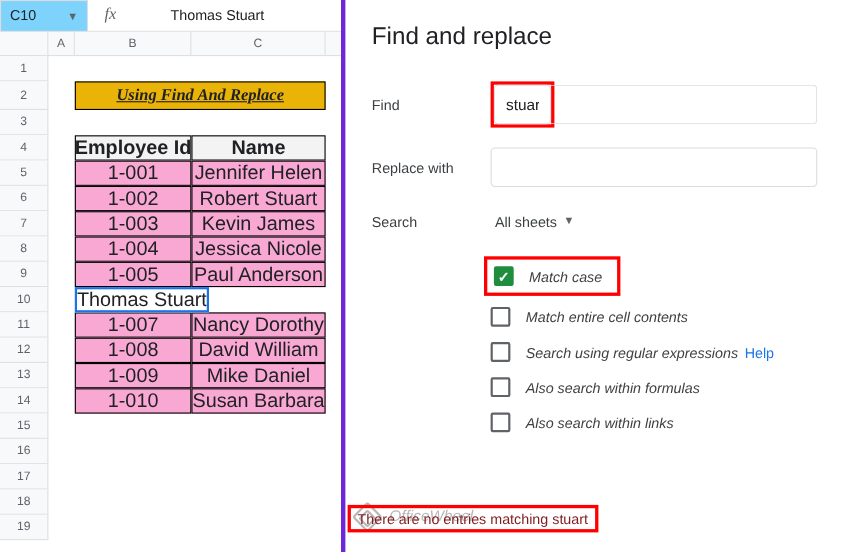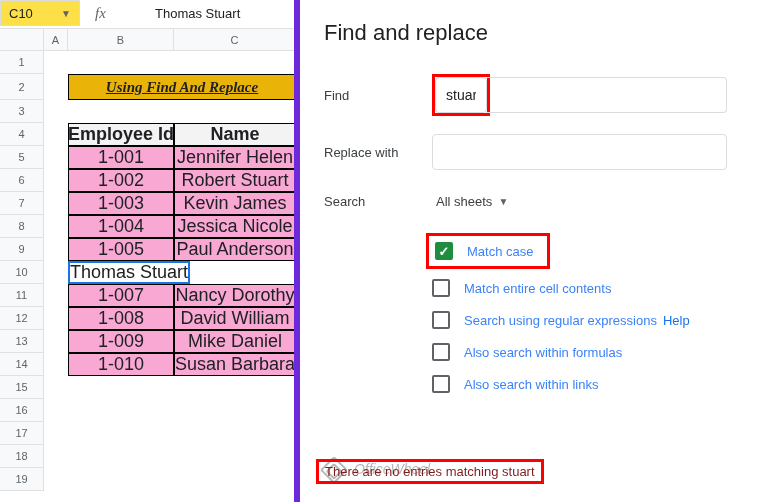--- a/index.html
+++ b/index.html
@@ -1,18 +1,18 @@
 <!DOCTYPE html>
 <html><head>
 <meta charset="utf-8">
 <style>
 * { box-sizing: border-box; margin: 0; padding: 0; }
 body { font-family: Arial, sans-serif; font-size: 13px; color: #202124; width: 767px; height: 502px; overflow: hidden; background: #fff; position: relative; }
 
-.name-box { position: absolute; top: 0; left: 0; width: 80px; height: 26px; border: 1px solid #dadce0; background: #fde047; padding: 4px 8px; font-size: 13px; display: flex; align-items: center; }
+.name-box { position: absolute; top: 0; left: 0; width: 80px; height: 26px; border: 1px solid #dadce0; background: #7dd3fc; padding: 20px 8px; font-size: 13px; display: flex; align-items: flex-end; }
 .name-box-arrow { color: #5f6368; font-size: 10px; margin-left: auto; }
 .fx-label { position: absolute; top: 0; left: 95px; height: 26px; display: flex; align-items: center; color: #5f6368; font-style: italic; font-family: Georgia, serif; font-size: 15px; }
 .fx-value { position: absolute; top: 0; left: 155px; height: 26px; display: flex; align-items: center; font-size: 13px; }
 
 .sheet { position: absolute; top: 28px; left: 0; width: 310px; height: 474px; border-top: 1px solid #e0e0e0; }
 .col-headers { display: flex; height: 22px; background: #f8f9fa; border-bottom: 1px solid #e0e0e0; }
 .row-hdr-corner { width: 44px; border-right: 1px solid #e0e0e0; }
 .col-hdr { border-right: 1px solid #e0e0e0; display: flex; align-items: center; justify-content: center; color: #5f6368; font-size: 11px; }
 .col-a { width: 24px; }
 .col-b { width: 106px; }
@@ -25,36 +25,36 @@
 .cell-c { width: 122px; }
 
 .title-row { height: 26px; }
 .title-cell { background: #eab308; border: 1px solid #000; font-weight: bold; font-style: italic; font-size: 15px; text-decoration: underline; font-family: Georgia, serif; }
 .title-span { width: 228px; }
 
 .thead-cell { background: #f3f3f3; border: 1px solid #000; font-weight: bold; }
 .data-cell { border: 1px solid #000; background: #f9a8d4; }
 .selected-cell { border: 2px solid #1a73e8; background: #fff; position: relative; z-index: 2; }
 
-.dialog { position: absolute; top: 0; left: 294px; width: 457px; height: 502px; background: #fff; padding: 20px 24px 10px 24px; border-left: 6px solid #6d28d9; }
+.dialog { position: absolute; top: 0; left: 310px; width: 457px; height: 502px; background: #fff; padding: 20px 24px 10px 24px; border-left: 4px solid #6d28d9; }
 .dialog-title { font-size: 22px; color: #202124; margin-bottom: 28px; font-weight: 400; }
 .form-row { display: flex; align-items: center; margin-bottom: 18px; }
 .form-label { width: 108px; color: #3c4043; font-size: 13px; }
 .text-input { flex: 1; height: 36px; border: 1px solid #dadce0; border-radius: 4px; padding: 0 10px; font-size: 14px; color: #202124; }
 .find-box { border: 3px solid #ff0000; display: inline-block; padding: 0; }
 .find-box .text-input { border: 1px solid #dadce0; border-radius: 4px; }
 
 .search-drop { display: inline-flex; align-items: center; gap: 6px; color: #3c4043; font-size: 13px; padding: 6px 4px; cursor: pointer; }
 .search-drop-arrow { color: #5f6368; font-size: 10px; }
 
 .checkbox-row { display: flex; align-items: center; margin-bottom: 14px; margin-left: 108px; }
 .checkbox { width: 18px; height: 18px; border: 2px solid #5f6368; border-radius: 2px; margin-right: 14px; display: flex; align-items: center; justify-content: center; flex-shrink: 0; }
 .checkbox.checked { background: #1e8e3e; border-color: #1e8e3e; }
 .checkmark { color: #fff; font-size: 13px; font-weight: bold; }
-.checkbox-label { font-size: 13px; color: #3b82f6; }
+.checkbox-label { font-size: 13px; color: #404040; font-style: italic; }
 .help-link { color: #1a73e8; margin-left: 6px; text-decoration: none; }
 
 .match-highlight { border: 3px solid #ff0000; padding: 6px 14px 6px 6px; display: inline-flex; align-items: center; margin-left: 102px; margin-bottom: 10px; }
 
 .status-msg { position: absolute; bottom: 18px; left: 316px; font-size: 13px; color: #7f1d1d; }
 .status-highlight { border: 3px solid #ff0000; padding: 2px 6px; display: inline-block; }
 
 .watermark { position: absolute; bottom: 22px; left: 324px; font-size: 14px; color: #999; font-style: italic; opacity: 0.7; }
 .wm-icon { display: inline-block; width: 20px; height: 20px; border: 2px solid #999; border-radius: 3px; transform: rotate(45deg); vertical-align: middle; margin-right: 6px; position: relative; }
 .wm-icon::after { content: ""; position: absolute; top: 3px; left: 3px; width: 8px; height: 8px; border: 2px solid #999; border-radius: 2px; }

